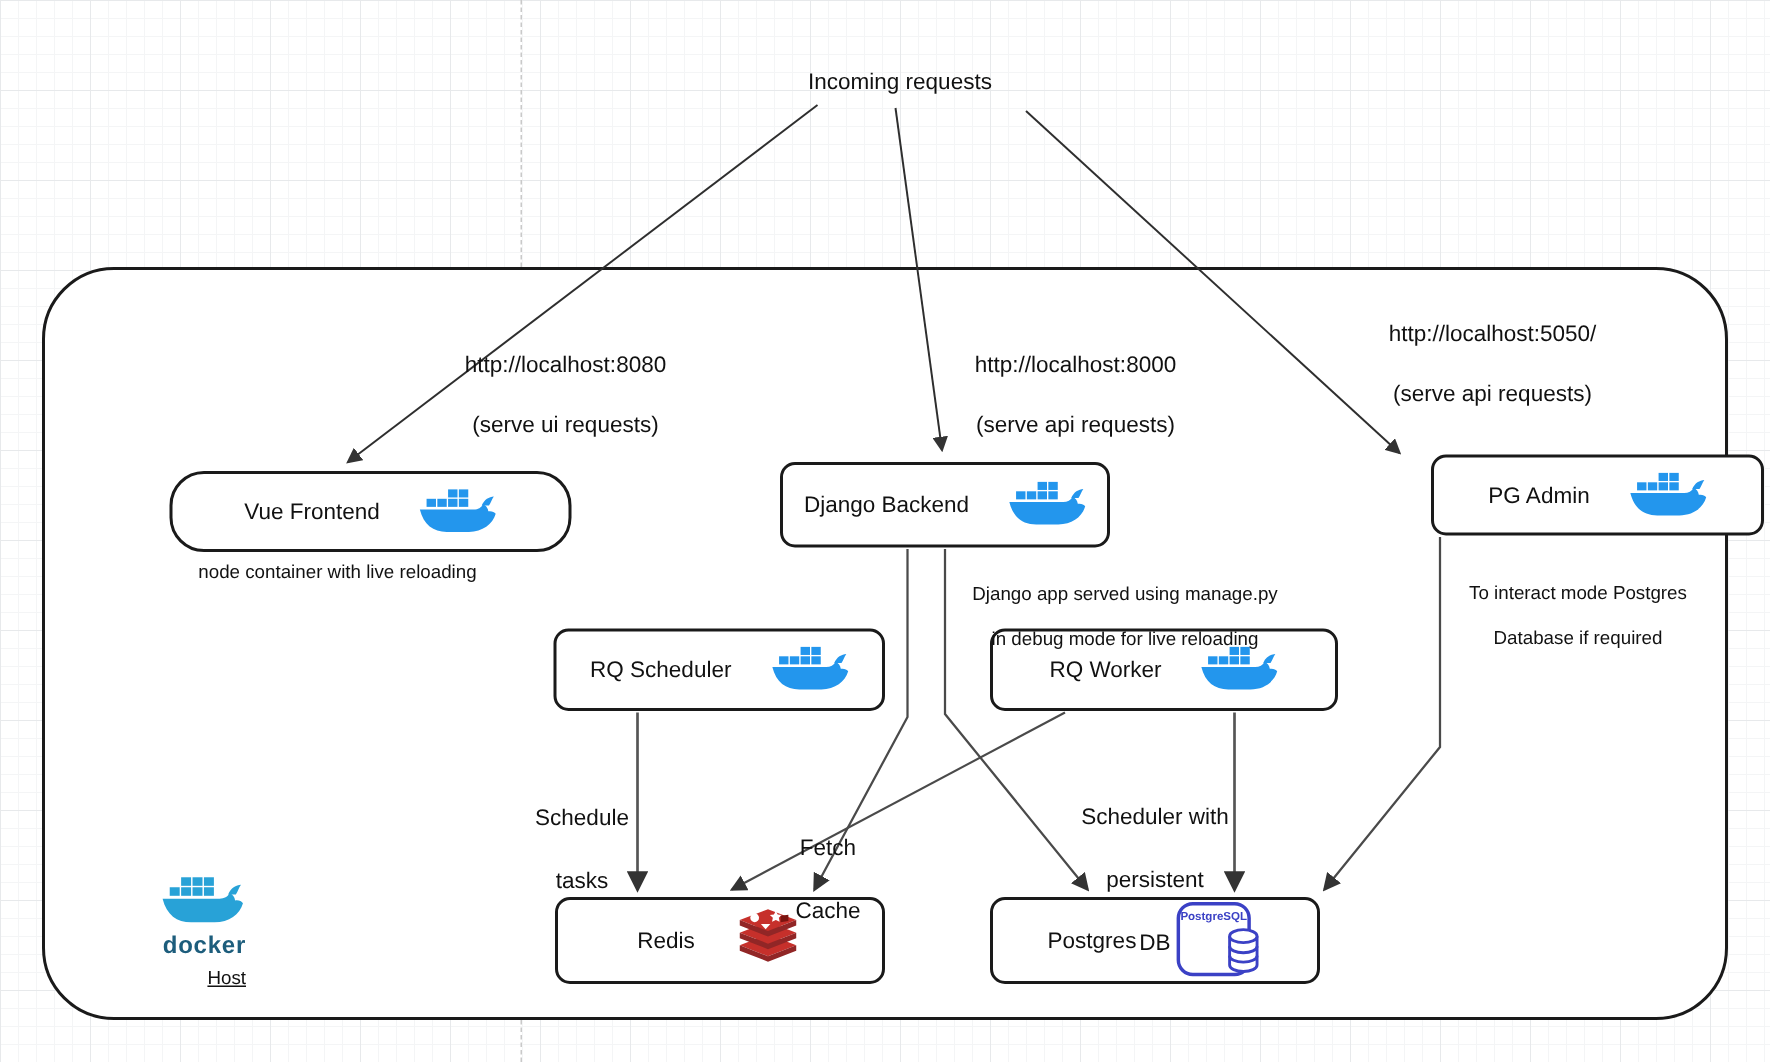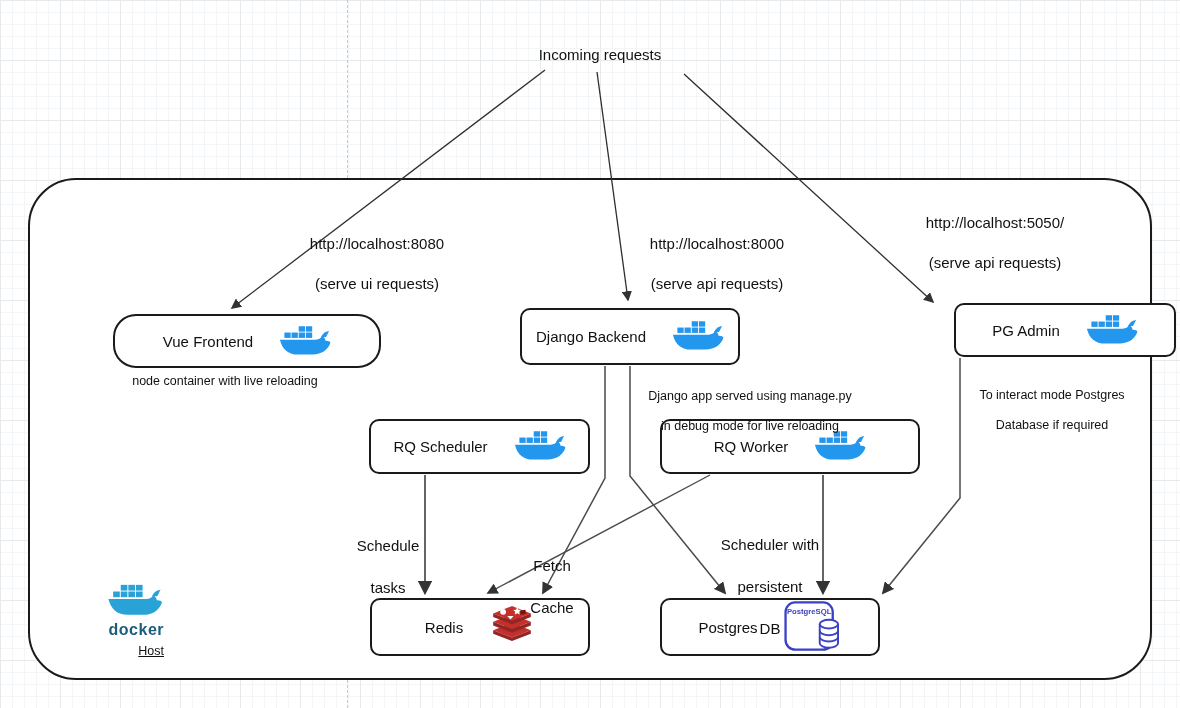--- a/index.html
+++ b/index.html
@@ -169,21 +169,21 @@
         <rect x="22" y="10" width="7" height="6"></rect>
           <rect x="30" y="10" width="7" height="6"></rect>
         <rect x="22" y="3" width="7" height="6"></rect>
           <rect x="30" y="3" width="7" height="6"></rect>
         <path d="M47,15 C48.8,10.4 52.6,8.4 56,8.2 C54.4,10.2 54,12.8 52.4,15 Z"></path>
         <path d="M1,18 L41,18 C44.2,18 46.8,16.6 48,14 C50.2,14.9 51.6,16.8 51.9,19.3 C54.4,18.9 56.4,19.8 57.4,21.2 C55.2,29 47.6,34.6 37.5,34.6 L21,34.6 C11,34.6 3.8,29.4 1,18 Z"></path>
       </g>
     </svg>
   </div>
 
-  <div class="node" style="left:660px;top:419px;width:260px;height:55px;">
+  <div class="node" style="left:660px;top:419px;width:232px;height:55px;">
     <span class="lbl">RQ Worker</span>
     <svg width="52" height="37" viewBox="0 0 58 40">
       <g fill="#2396ED">
         <rect x="6" y="10" width="7" height="6"></rect>
           <rect x="14" y="10" width="7" height="6"></rect>
         <rect x="22" y="10" width="7" height="6"></rect>
           <rect x="30" y="10" width="7" height="6"></rect>
         <rect x="22" y="3" width="7" height="6"></rect>
           <rect x="30" y="3" width="7" height="6"></rect>
         <path d="M47,15 C48.8,10.4 52.6,8.4 56,8.2 C54.4,10.2 54,12.8 52.4,15 Z"></path>

